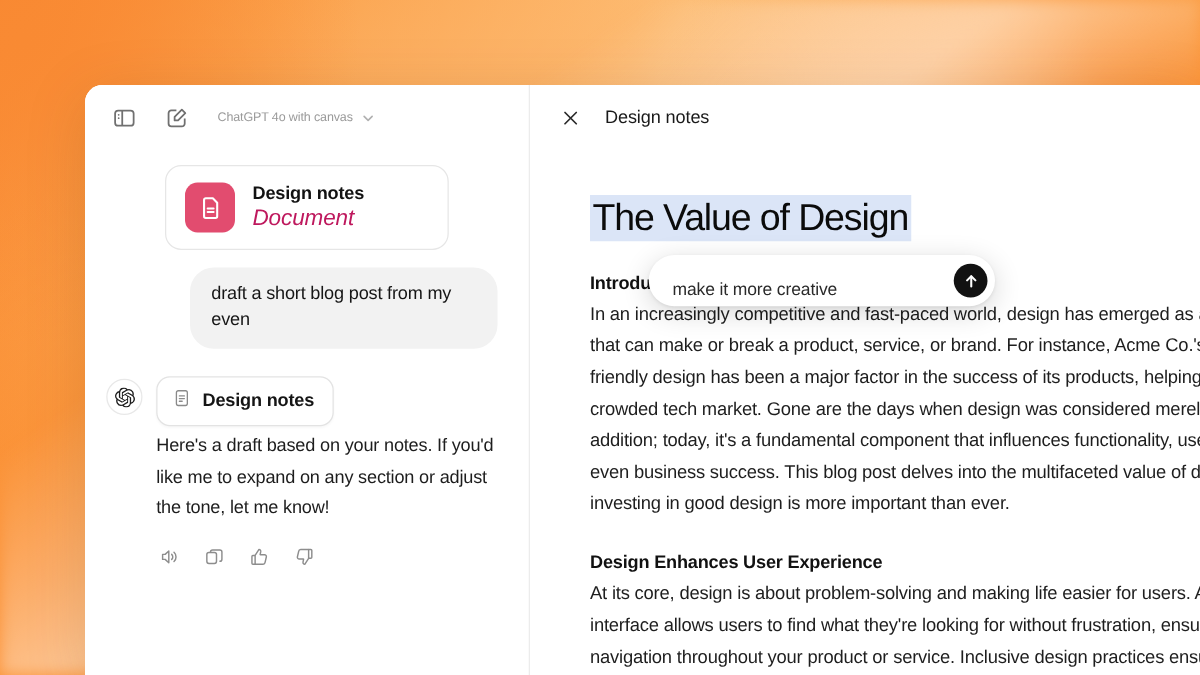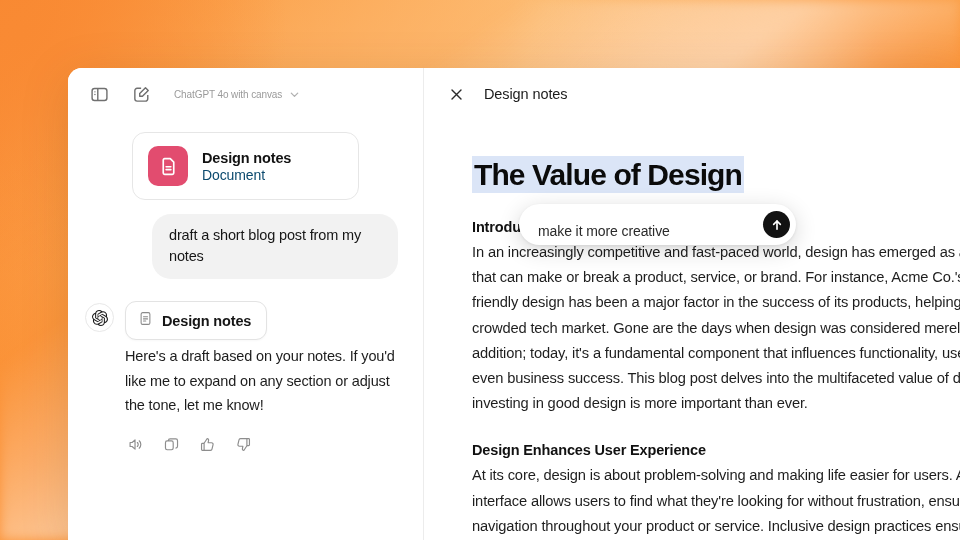--- a/index.html
+++ b/index.html
@@ -109,21 +109,21 @@
     border-radius: 10px;
     background: #e24c6f;
     display: flex; align-items: center; justify-content: center;
     flex: 0 0 40px;
   }
   #doc-card-text { display: flex; flex-direction: column; gap: 1px; min-width:0; }
   .doc-card-title {
     font-size: 14.5px; font-weight: 700; color: #121212; letter-spacing: -0.15px;
   }
   .doc-card-sub {
-    font-size: 14px; color: #0c4a6e; letter-spacing: -0.1px;
+    font-size: 18px; color: #be185d; letter-spacing: -0.1px; font-style: italic;
   }
 
   #user-bubble-row {
     display: flex;
     justify-content: flex-end;
     margin-top: 14px;
     padding-right: 8px;
   }
   #user-bubble {
     background: #f2f2f2;
@@ -217,21 +217,21 @@
     color: #1a1a1a;
     letter-spacing: -0.1px;
   }
 
   #doc-body {
     padding: 37px 0 0 48px;
     width: 560px;
   }
   #doc-title {
     font-size: 30px;
-    font-weight: 700;
+    font-weight: 400;
     letter-spacing: -0.9px;
     color: #0b0b0b;
     line-height: 36px;
     display: inline;
     background: #dbe5f7;
     box-decoration-break: clone;
     -webkit-box-decoration-break: clone;
     padding: 2px 2px;
     margin-top: 36px;
   }
@@ -332,21 +332,21 @@
             <path d="M9.3 12.3h5.4M9.3 15.6h5.4"></path>
           </svg>
         </div>
         <div id="doc-card-text">
           <div class="doc-card-title">Design notes</div>
           <div class="doc-card-sub">Document</div>
         </div>
       </div>
 
       <div id="user-bubble-row">
-        <div id="user-bubble">draft a short blog post from my notes</div>
+        <div id="user-bubble">draft a short blog post from my even</div>
       </div>
 
       <div id="assistant-row">
         <div id="assistant-avatar">
           <svg width="16" height="16" viewBox="0 0 24 24" fill="#1c1c1c">
             <path d="M22.28 9.82a5.98 5.98 0 0 0-.52-4.91 6.05 6.05 0 0 0-6.5-2.9A5.98 5.98 0 0 0 10.72 0a6.05 6.05 0 0 0-5.77 4.19 5.98 5.98 0 0 0-4 2.9 6.05 6.05 0 0 0 .75 7.1 5.98 5.98 0 0 0 .51 4.91 6.05 6.05 0 0 0 6.51 2.9A5.98 5.98 0 0 0 13.28 24a6.05 6.05 0 0 0 5.77-4.2 5.98 5.98 0 0 0 4-2.9 6.05 6.05 0 0 0-.76-7.08zM13.28 22.43a4.48 4.48 0 0 1-2.88-1.04l.14-.08 4.78-2.76a.78.78 0 0 0 .4-.68v-6.74l2.02 1.17a.07.07 0 0 1 .04.06v5.58a4.5 4.5 0 0 1-4.5 4.49zM3.6 18.3a4.47 4.47 0 0 1-.54-3.01l.14.09 4.79 2.76a.78.78 0 0 0 .78 0l5.84-3.37v2.33a.08.08 0 0 1-.03.07l-4.84 2.79a4.5 4.5 0 0 1-6.14-1.65zM2.34 7.9a4.48 4.48 0 0 1 2.35-1.97v5.68a.75.75 0 0 0 .38.66l5.82 3.36-2.02 1.17a.07.07 0 0 1-.07 0L3.96 14a4.5 4.5 0 0 1-1.62-6.1zm16.6 3.87L13.1 8.38l2.02-1.16a.07.07 0 0 1 .07 0l4.84 2.8a4.49 4.49 0 0 1-.68 8.1v-5.69a.78.78 0 0 0-.4-.66zm2.01-3.03l-.14-.09-4.78-2.79a.78.78 0 0 0-.79 0L9.4 9.23V6.9a.07.07 0 0 1 .03-.07l4.84-2.79a4.5 4.5 0 0 1 6.68 4.66zM8.3 12.86l-2.02-1.16a.08.08 0 0 1-.04-.06V6.07a4.5 4.5 0 0 1 7.37-3.45l-.14.08L8.69 5.46a.78.78 0 0 0-.4.68zm1.1-2.37L12 8.99l2.6 1.5v3l-2.6 1.5-2.6-1.5z"></path>
           </svg>
         </div>
         <div id="assistant-body">
 

